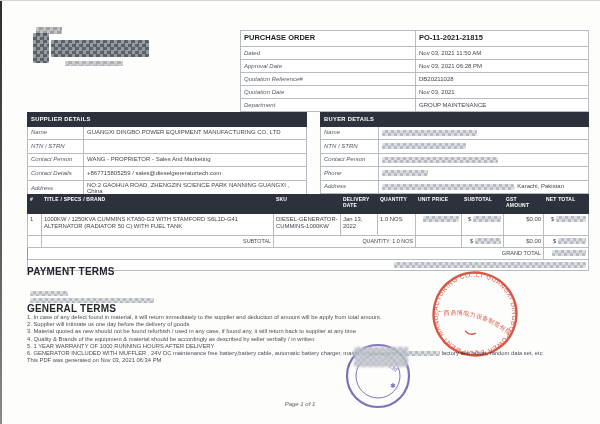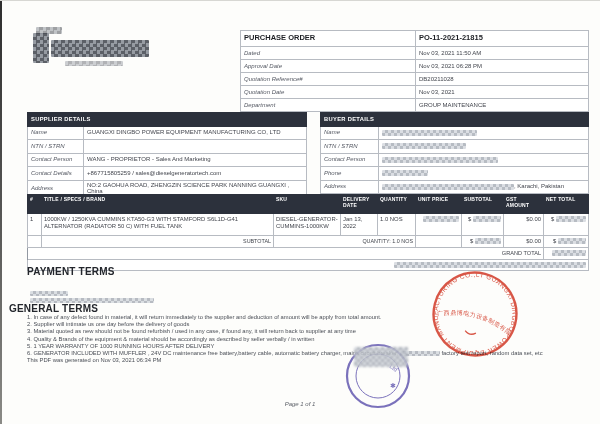--- a/index.html
+++ b/index.html
@@ -232,21 +232,21 @@
     <tr style="height:10px;">
       <td colspan="9" class="money"><span class="rd" style="width:192px;height:6px;"></span></td>
     </tr>
   </tbody>
     </table>
 
   <div class="sec-h" style="left:27px;top:266px;">PAYMENT TERMS</div>
   <div style="position:absolute;left:30px;top:284px;"><span class="rd" style="width:38px;height:5px;"></span></div>
   <div style="position:absolute;left:30px;top:291px;"><span class="rd" style="width:124px;height:5px;"></span></div>
 
-  <div class="sec-h" style="left:9px;top:303px;">GENERAL TERMS</div>
+  <div class="sec-h" style="left:27px;top:303px;">GENERAL TERMS</div>
   <div class="terms" style="top:314px;">
     <div>1. In case of any defect found in material, it will return immediately to the supplier and deduction of amount will be apply from total amount.</div>
     <div>2. Supplier will intimate us one day before the delivery of goods</div>
     <div>3. Material quoted as new should not be found refurbish / used in any case, if found any, it will return back to supplier at any time</div>
     <div>4. Quality &amp; Brands of the equipment &amp; material should be accordingly as described by seller verbally / in written</div>
     <div>5. 1 YEAR WARRANTY OF 1000 RUNNING HOURS AFTER DELIVERY</div>
     <div>
       <span>6. GENERATOR INCLUDED WITH MUFFLER , 24V DC maintenance free battery,battery cable, automatic battery charger, mains circuit breaker,</span>
       <span class="rd" style="width:40px;height:5px;"></span>
       <span>factory test report, random data set, etc</span>

